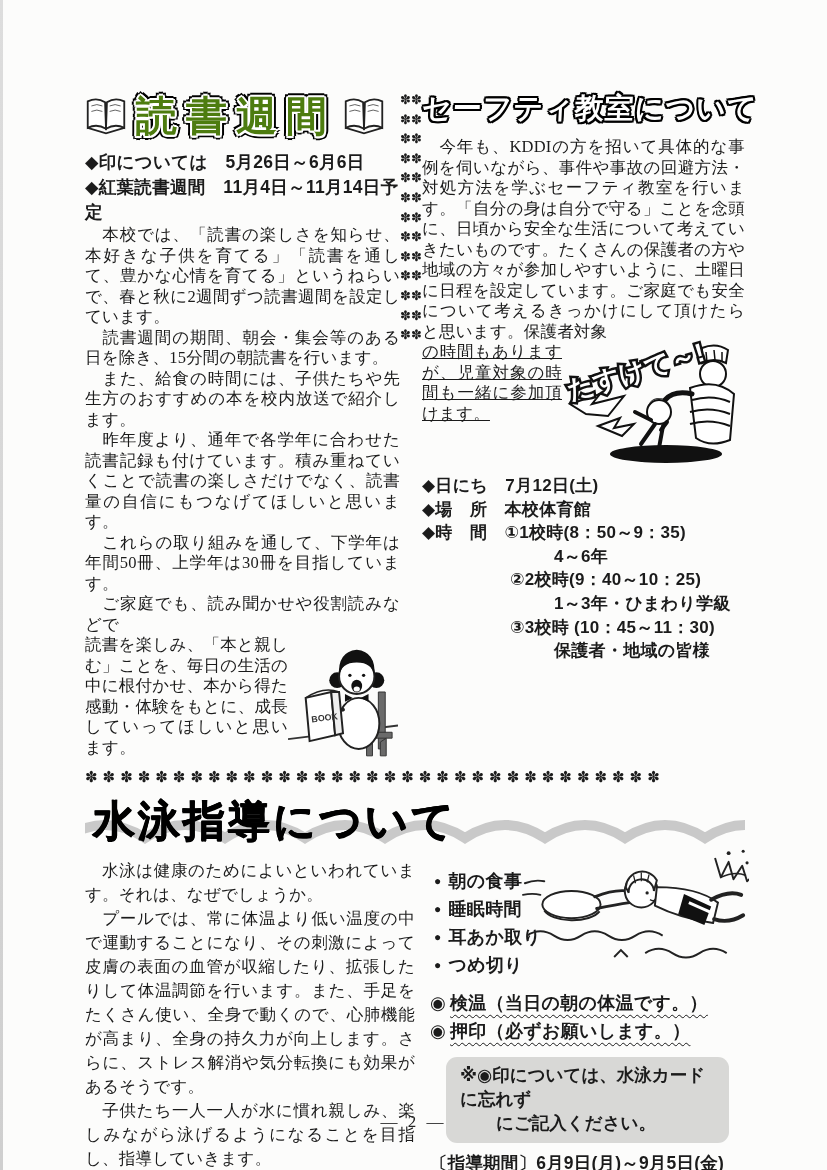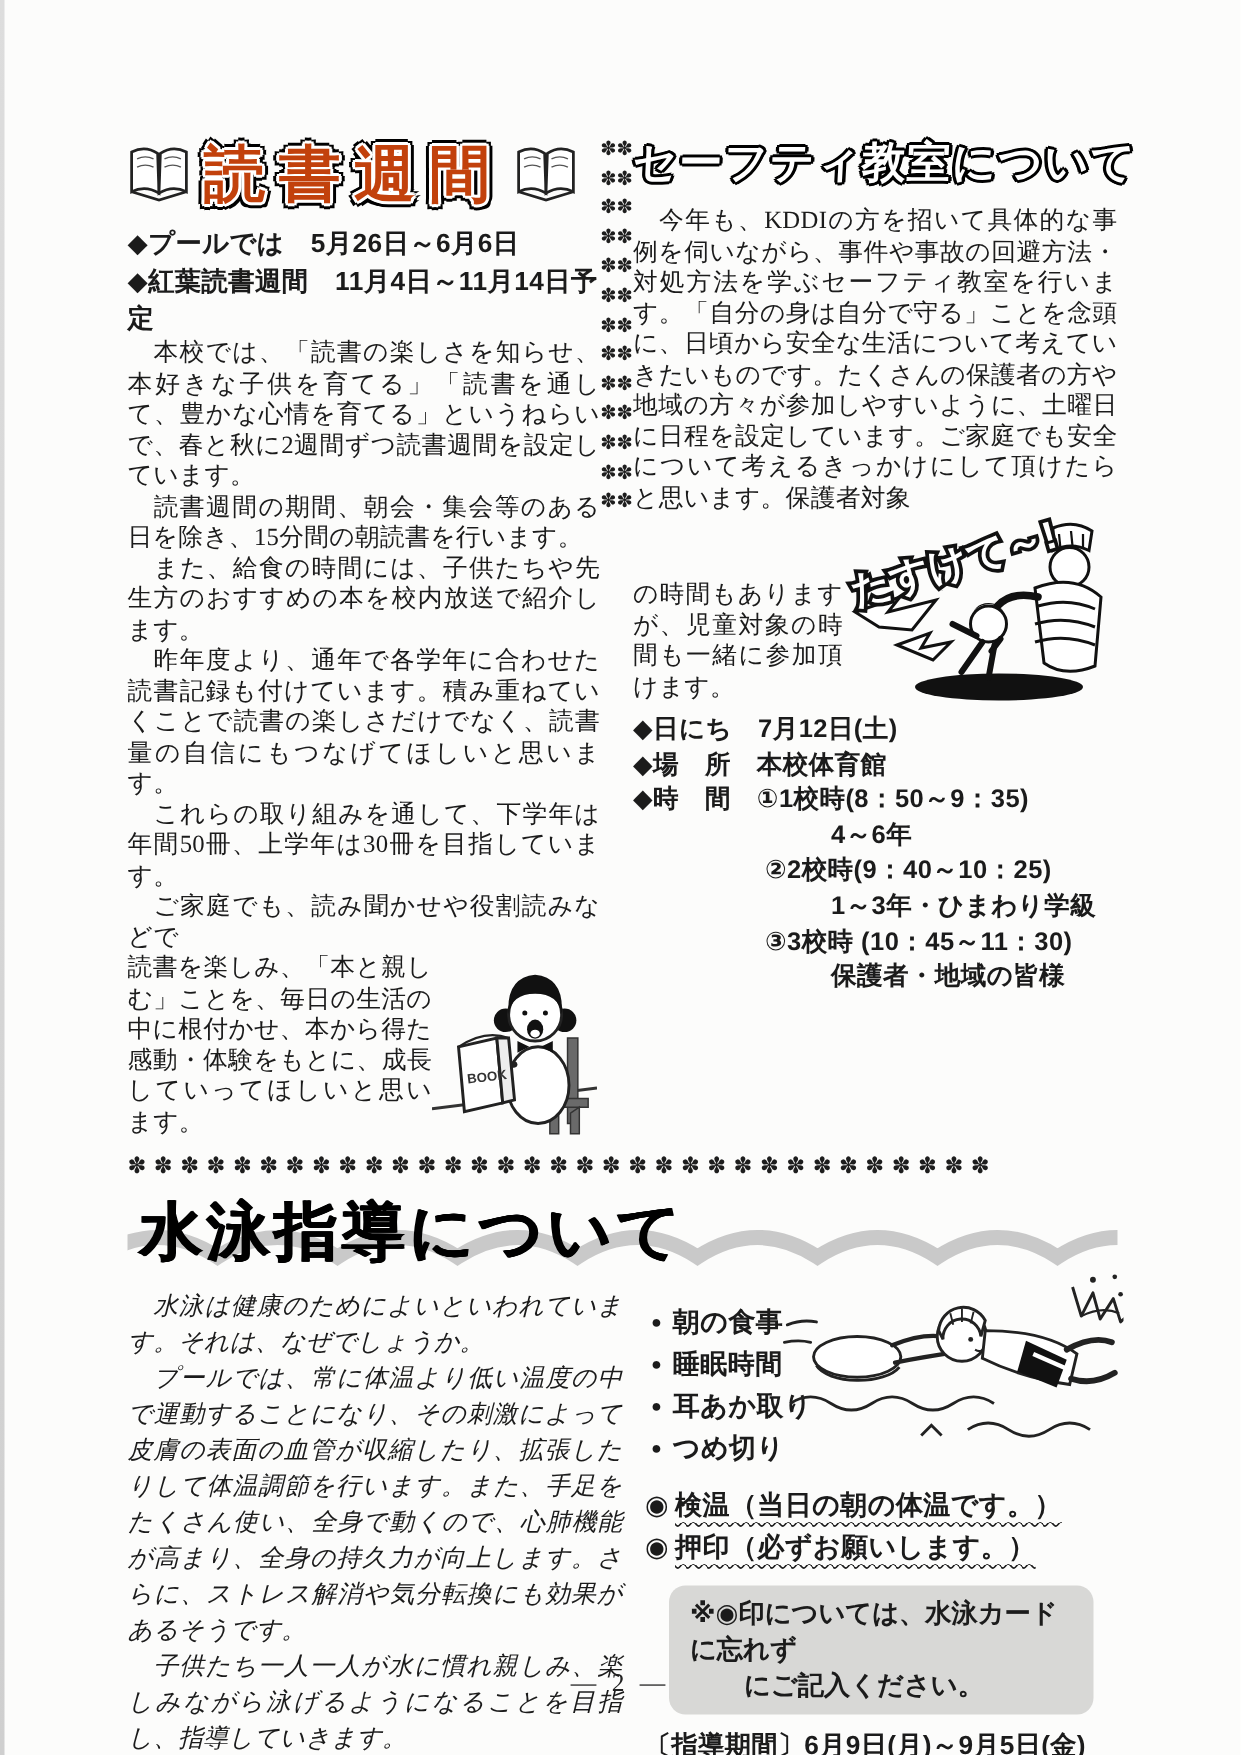--- a/index.html
+++ b/index.html
@@ -10,61 +10,61 @@
 
   
   .top{display:flex;}
   .col-l{width:315px;flex:none;}
   .divider-v{width:22px;flex:none;text-align:center;font-family:"DejaVu Sans",sans-serif;
              font-size:13px;line-height:19.6px;color:#1d1d1d;word-break:break-all;padding-top:6px;}
   .col-r{width:323px;flex:none;}
 
   .reading-title-row{display:flex;align-items:center;gap:7px;height:64px;margin-bottom:2px;}
   .title-ink{font-family:"Liberation Sans","DejaVu Sans",sans-serif;font-weight:bold;font-size:41px;
-    letter-spacing:9px;color:#c2410c;white-space:nowrap;padding-left:2px;
+    letter-spacing:9px;color:#4d7c0f;white-space:nowrap;padding-left:2px;
     text-shadow:
       -2px 0 0 #fff,2px 0 0 #fff,0 -2px 0 #fff,0 2px 0 #fff,
       -1.5px -1.5px 0 #fff,1.5px -1.5px 0 #fff,-1.5px 1.5px 0 #fff,1.5px 1.5px 0 #fff,
       -4px 0 0 #000,4px 0 0 #000,0 -4px 0 #000,0 4px 0 #000,
       -3px -3px 0 #000,3px -3px 0 #000,-3px 3px 0 #000,3px 3px 0 #000;}
   .subhead{font-family:"Liberation Sans","DejaVu Sans",sans-serif;font-weight:bold;
            font-size:17.5px;line-height:25px;letter-spacing:.3px;}
   .para{margin:0;font-size:16.5px;line-height:20.5px;text-align:justify;text-justify:inter-ideograph;letter-spacing:.2px;}
   .read-wrap{display:flex;align-items:flex-start;}
   .read-narrow{width:203px;flex:none;}
   .girl-art{width:110px;flex:none;margin-top:2px;}
 
   .title-pop{font-family:"Liberation Sans","DejaVu Sans",sans-serif;font-weight:bold;font-size:29px;
     color:#fff;white-space:nowrap;height:50px;display:flex;align-items:center;margin-bottom:3px;
     letter-spacing:1px;transform:skewX(-3deg);
     text-shadow:
       -2.2px 0 0 #000,2.2px 0 0 #000,0 -2.2px 0 #000,0 2.2px 0 #000,
       -1.6px -1.6px 0 #000,1.6px -1.6px 0 #000,-1.6px 1.6px 0 #000,1.6px 1.6px 0 #000;}
-  .safety-wrap-row{display:flex;align-items:flex-end;min-height:126px;}
+  .safety-wrap-row{display:flex;align-items:flex-start;min-height:126px;text-decoration:underline;}
   .safety-narrow{width:140px;flex:none;}
   .rescue-art{width:183px;flex:none;margin-top:-10px;}
   .details{margin-top:6px;font-family:"Liberation Sans","DejaVu Sans",sans-serif;
            font-weight:600;font-size:17px;line-height:23.6px;letter-spacing:.3px;}
   .sched-a{padding-left:88px;}
   .sched-b{padding-left:132px;}
 
   
   .divider-h{margin:8px 0 2px;font-family:"DejaVu Sans",sans-serif;font-size:15px;
              letter-spacing:5px;line-height:20px;white-space:nowrap;color:#1d1d1d;}
 
   
   .swim-title-wrap{position:relative;height:66px;margin:2px 0 4px;}
   .wave-svg{position:absolute;left:0;top:16px;width:660px;height:44px;}
   .title-swim{position:relative;font-family:"Liberation Sans","DejaVu Sans",sans-serif;font-weight:700;
     font-size:42px;letter-spacing:3px;color:#000;line-height:64px;padding-left:8px;white-space:nowrap;
     text-shadow:.6px 0 0 #000,-.6px 0 0 #000,0 .6px 0 #000;}
   .bottom{display:flex;gap:15px;}
   .b-left{width:330px;flex:none;}
   .b-right{width:315px;flex:none;}
-  .b-left .para{font-size:16.5px;line-height:24px;font-style:italic;}
+  .b-left .para{font-size:16.5px;line-height:24px;}
 
   .check-row{position:relative;min-height:122px;padding-top:8px;}
   .check-list{width:150px;}
   .swim-art{position:absolute;right:-4px;top:-14px;width:228px;height:124px;}
   .plain-item,.marked-item{font-family:"Liberation Sans","DejaVu Sans",sans-serif;font-weight:600;
     font-size:18px;line-height:28px;letter-spacing:.3px;white-space:nowrap;}
   .dot{font-size:12px;vertical-align:2px;margin:0 7px 0 4px;}
   .fisheye{font-size:18px;margin-right:4px;}
   .marked-item .txt{text-decoration:underline;text-decoration-style:wavy;text-decoration-thickness:1px;text-underline-offset:5px;}
   .note-box{background:#d8d8d6;border-radius:11px;padding:6px 8px 8px 14px;margin:12px 16px 8px;
@@ -96,21 +96,21 @@
           </svg>
           <div class="title-ink">読書週間</div>
           <svg viewBox="0 0 46 40" width="42" height="38">
             <path d="M3 33 L23 39 L43 33" fill="none" stroke="#222" stroke-width="2"></path>
             <path d="M3 4 Q13 -1 22 5 L23 34 Q13 28 3 33 Z" fill="#fff" stroke="#222" stroke-width="2"></path>
             <path d="M43 4 Q33 -1 24 5 L23 34 Q33 28 43 33 Z" fill="#fff" stroke="#222" stroke-width="2"></path>
             <path d="M7 9 Q13 6 19 9 M7 15 Q13 12 19 15" fill="none" stroke="#555" stroke-width="1"></path>
             <path d="M27 9 Q33 6 39 9 M27 15 Q33 12 39 15" fill="none" stroke="#555" stroke-width="1"></path>
           </svg>
         </div>
-        <div class="subhead">◆プールでは　5月26日～6月6日</div>
+        <div class="subhead">◆印については　5月26日～6月6日</div>
         <div class="subhead">◆紅葉読書週間　11月4日～11月14日予定</div>
         <p class="para">　本校では、「読書の楽しさを知らせ、本好きな子供を育てる」「読書を通して、豊かな心情を育てる」というねらいで、春と秋に2週間ずつ読書週間を設定しています。</p>
         <p class="para">　読書週間の期間、朝会・集会等のある日を除き、15分間の朝読書を行います。</p>
         <p class="para">　また、給食の時間には、子供たちや先生方のおすすめの本を校内放送で紹介します。</p>
         <p class="para">　昨年度より、通年で各学年に合わせた読書記録も付けています。積み重ねていくことで読書の楽しさだけでなく、読書量の自信にもつなげてほしいと思います。</p>
         <p class="para">　これらの取り組みを通して、下学年は年間50冊、上学年は30冊を目指しています。</p>
         <p class="para">　ご家庭でも、読み聞かせや役割読みなどで</p>
         <div class="read-wrap">
           <p class="para read-narrow">読書を楽しみ、「本と親しむ」ことを、毎日の生活の中に根付かせ、本から得た感動・体験をもとに、成長していってほしいと思います。</p>
           <svg class="girl-art" viewBox="0 0 112 124">

